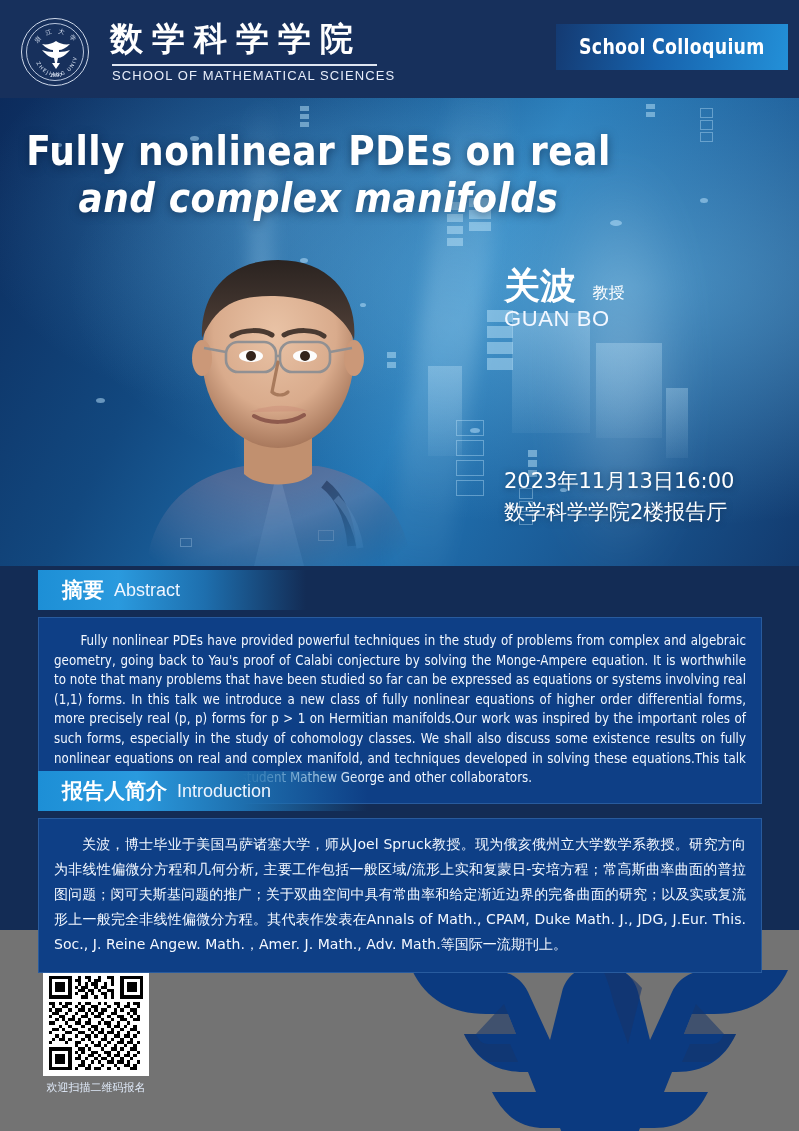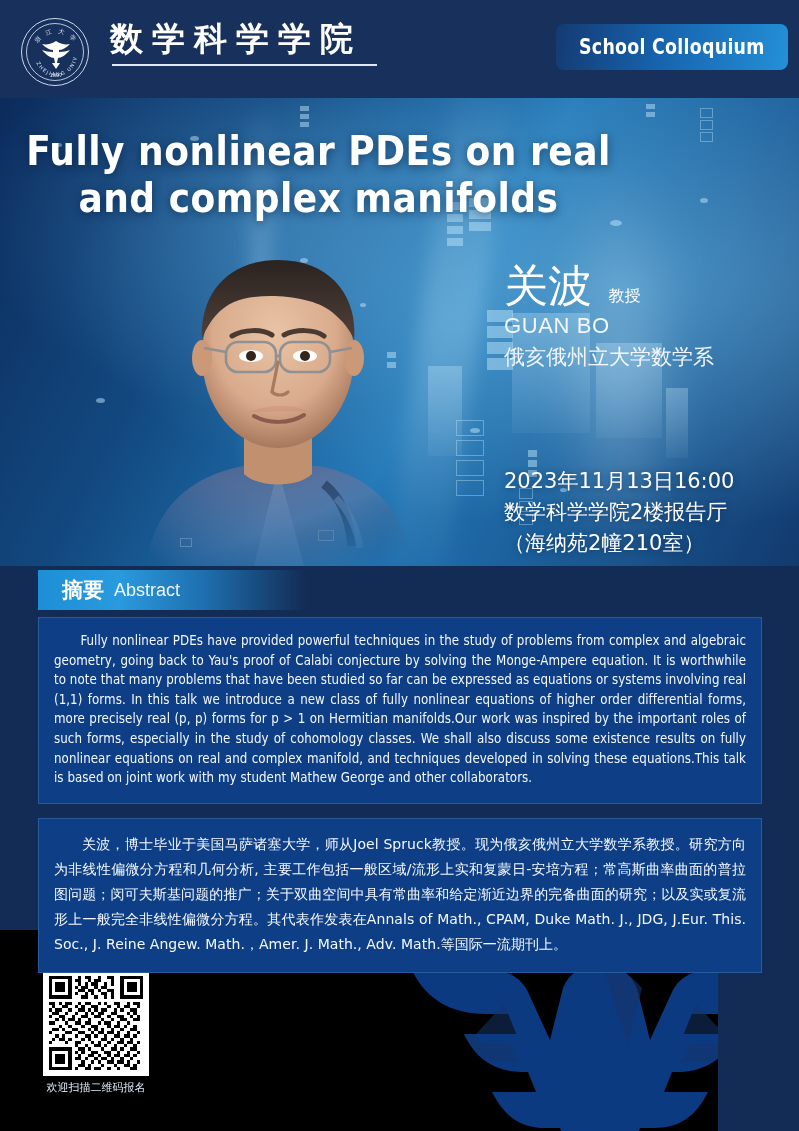--- a/index.html
+++ b/index.html
@@ -29,21 +29,21 @@
   }
   .rule{position:absolute;left:112px;top:64px;width:265px;height:1.5px;background:#dfe6f2;}
   .title-en{
     position:absolute;left:112px;top:68px;
     font-size:13px;letter-spacing:1.1px;color:#e8eefa;
     font-family:"Liberation Sans",sans-serif;
   }
   .badge{
     position:absolute;left:556px;top:24px;width:232px;height:46px;
     background:linear-gradient(100deg,#143a72 0%,#1763ad 45%,#2390d8 100%);
-    border-radius:8px;
+    border-radius:0;
     display:flex;align-items:center;justify-content:center;
   }
   .badge span{
     color:#fff;font-size:21px;font-weight:700;letter-spacing:.3px;
     font-family:"DejaVu Sans Condensed","Liberation Sans",sans-serif;
     transform:scaleX(.92);
   }
 
   
   .hero{
@@ -71,28 +71,28 @@
     -webkit-mask-image:radial-gradient(72% 68% at 48% 44%,#000 52%,rgba(0,0,0,.55) 74%,rgba(0,0,0,0) 97%);
             mask-image:radial-gradient(72% 68% at 48% 44%,#000 52%,rgba(0,0,0,.55) 74%,rgba(0,0,0,0) 97%);
   }
 
   .hero-title{
     position:absolute;left:0;top:30px;width:637px;text-align:center;z-index:4;
     color:#ffffff;font-size:40px;line-height:47px;font-weight:700;letter-spacing:.5px;
     font-family:"DejaVu Sans Condensed","Liberation Sans",sans-serif;
     text-shadow:0 2px 10px rgba(5,25,55,.55);
   }
-  .hero-title .l2{display:block;}
+  .hero-title .l2{display:block;font-style:italic;}
 
   .speaker{position:absolute;left:504px;top:168px;z-index:5;color:#fff;}
-  .sp-name{font-size:44px;font-weight:400;font-family:"DejaVu Sans",sans-serif;
+  .sp-name{font-size:36px;font-weight:700;font-family:"DejaVu Sans",sans-serif;
            line-height:40px;display:inline-block;vertical-align:baseline;}
   .sp-title{font-size:16px;font-family:"DejaVu Sans",sans-serif;margin-left:12px;
            display:inline-block;vertical-align:baseline;}
-  .sp-pinyin{font-size:22px;letter-spacing:.6px;margin-top:6px;
+  .sp-pinyin{font-size:22px;letter-spacing:.6px;
            font-family:"Liberation Sans",sans-serif;color:#f2f7ff;}
   .sp-affil{font-size:21px;margin-top:4px;font-family:"DejaVu Sans",sans-serif;color:#f2f7ff;}
 
   .when{position:absolute;left:504px;top:368px;z-index:5;color:#ffffff;
         font-size:21px;line-height:31px;font-family:"DejaVu Sans",sans-serif;
         text-shadow:0 1px 6px rgba(5,25,55,.5);}
 
   
   .sec-head{
     position:absolute;left:38px;width:268px;height:40px;
@@ -119,21 +119,21 @@
   #abstract-panel{top:617px;padding:14px 16px 16px 16px;width:692px;}
   #intro-panel{top:818px;padding:14px 16px 16px 16px;width:692px;}
   #intro-panel p{
     font-size:14px;line-height:25px;
     font-family:"DejaVu Sans","Liberation Sans",sans-serif;
     text-align:justify;
   }
   .indent{text-indent:2em;}
 
   
-  .footer{position:absolute;left:0;top:930px;width:718px;height:201px;z-index:3;overflow:hidden;background:#000000;text-decoration:underline;}
+  .footer{position:absolute;left:0;top:930px;width:799px;height:201px;z-index:3;overflow:hidden;background:#737373;text-decoration:underline;}
   .mark{position:absolute;left:400px;top:22px;width:400px;height:180px;opacity:1;}
   .qr-box{position:absolute;left:43px;top:40px;width:106px;height:106px;background:#fff;padding:6px;box-sizing:border-box;z-index:4;}
   .qr-box svg{display:block;}
   .qr-cap{position:absolute;left:20px;top:150px;width:152px;text-align:center;
           color:#dfe9f8;font-size:11px;font-family:"DejaVu Sans",sans-serif;z-index:4;}
 </style>
 </head>
 <body>
 
 <div class="poster">
@@ -152,20 +152,21 @@
           </text>
           <text font-size="6" fill="#dbe5f5" font-family="DejaVu Sans, sans-serif" letter-spacing="2">
             <textPath href="#arcTop" startOffset="18%">浙 江 大 学</textPath>
           </text>
         </svg>
       </div>
     </div>
 
     <div class="title-cn">数学科学学院</div>
     <div class="rule"></div>
+    <div class="title-en">SCHOOL OF MATHEMATICAL SCIENCES</div>
 
     <div class="badge">
       <span>School Colloquium</span>
     </div>
   </div>
 
   <div class="hero">
     <div class="beam b1"></div>
     <div class="beam b2"></div>
     <div class="beam b3"></div>
@@ -282,38 +283,40 @@
       <span>Fully nonlinear PDEs on real</span>
       <span class="l2">and complex manifolds</span>
     </div>
 
     <div class="speaker">
       <div>
         <span class="sp-name">关波</span>
         <span class="sp-title">教授</span>
       </div>
       <div class="sp-pinyin">GUAN BO</div>
-      <div class="sp-affil">俄亥俄州立大学数学系</div>
     </div>
 
     <div class="when">
       <div>2023年11月13日16:00</div>
       <div>数学科学学院2楼报告厅</div>
-      <div>（海纳苑2幢210室）</div>
     </div>
   </div>
 
   <div class="sec-head" style="top:570px;">
     <span class="cn">摘要</span>
     <span class="en">Abstract</span>
   </div>
   <div class="panel" id="abstract-panel">
     <p class="indent">Fully nonlinear PDEs have provided powerful techniques in the study of problems from complex and algebraic geometry, going back to Yau's proof of Calabi conjecture by solving the Monge-Ampere equation. It is worthwhile to note that many problems that have been studied so far can be expressed as equations or systems involving real (1,1) forms. In this talk we introduce a new class of fully nonlinear equations of higher order differential forms, more precisely real (p, p) forms for p &gt; 1 on Hermitian manifolds.Our work was inspired by the important roles of such forms, especially in the study of cohomology classes. We shall also discuss some existence results on fully nonlinear equations on real and complex manifold, and techniques developed in solving these equations.This talk is based on joint work with my student Mathew George and other collaborators.</p>
   </div>
 
+  <div class="sec-head wide" style="top:771px;">
+    <span class="cn">报告人简介</span>
+    <span class="en">Introduction</span>
+  </div>
   <div class="panel" id="intro-panel">
     <p class="indent">关波，博士毕业于美国马萨诸塞大学，师从Joel Spruck教授。现为俄亥俄州立大学数学系教授。研究方向为非线性偏微分方程和几何分析, 主要工作包括一般区域/流形上实和复蒙日-安培方程；常高斯曲率曲面的普拉图问题；闵可夫斯基问题的推广；关于双曲空间中具有常曲率和给定渐近边界的完备曲面的研究；以及实或复流形上一般完全非线性偏微分方程。其代表作发表在Annals of Math., CPAM, Duke Math. J., JDG, J.Eur. This. Soc., J. Reine Angew. Math.，Amer. J. Math., Adv. Math.等国际一流期刊上。</p>
   </div>
 
   <div class="footer">
     <svg class="mark" viewBox="0 0 400 180">
       <g fill="#0b3a80">
         <path d="M200 14 C178 14 166 24 162 40 L150 88 L128 40 C120 24 106 18 88 18 L12 18 C26 48 52 62 86 62 L108 62 L116 82 L64 82 C76 108 96 120 124 120 L128 120 L136 140 L92 140 C104 164 120 176 146 176 L160 176 L168 196 L232 196 L240 176 L254 176 C280 176 296 164 308 140 L264 140 L272 120 L276 120 C304 120 324 108 336 82 L284 82 L292 62 L314 62 C348 62 374 48 388 18 L312 18 C294 18 280 24 272 40 L250 88 L238 40 C234 24 222 14 200 14 Z"></path>
       </g>
       <g fill="#16346a">

